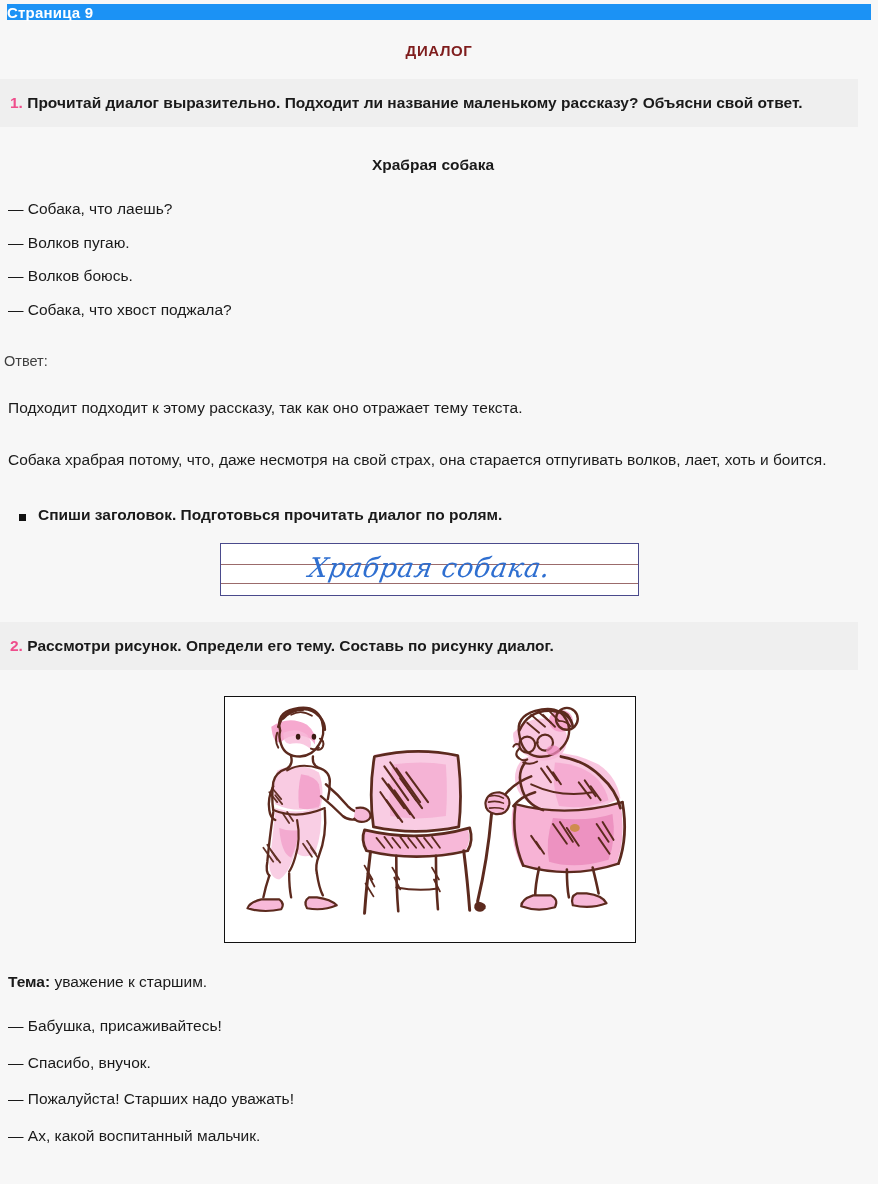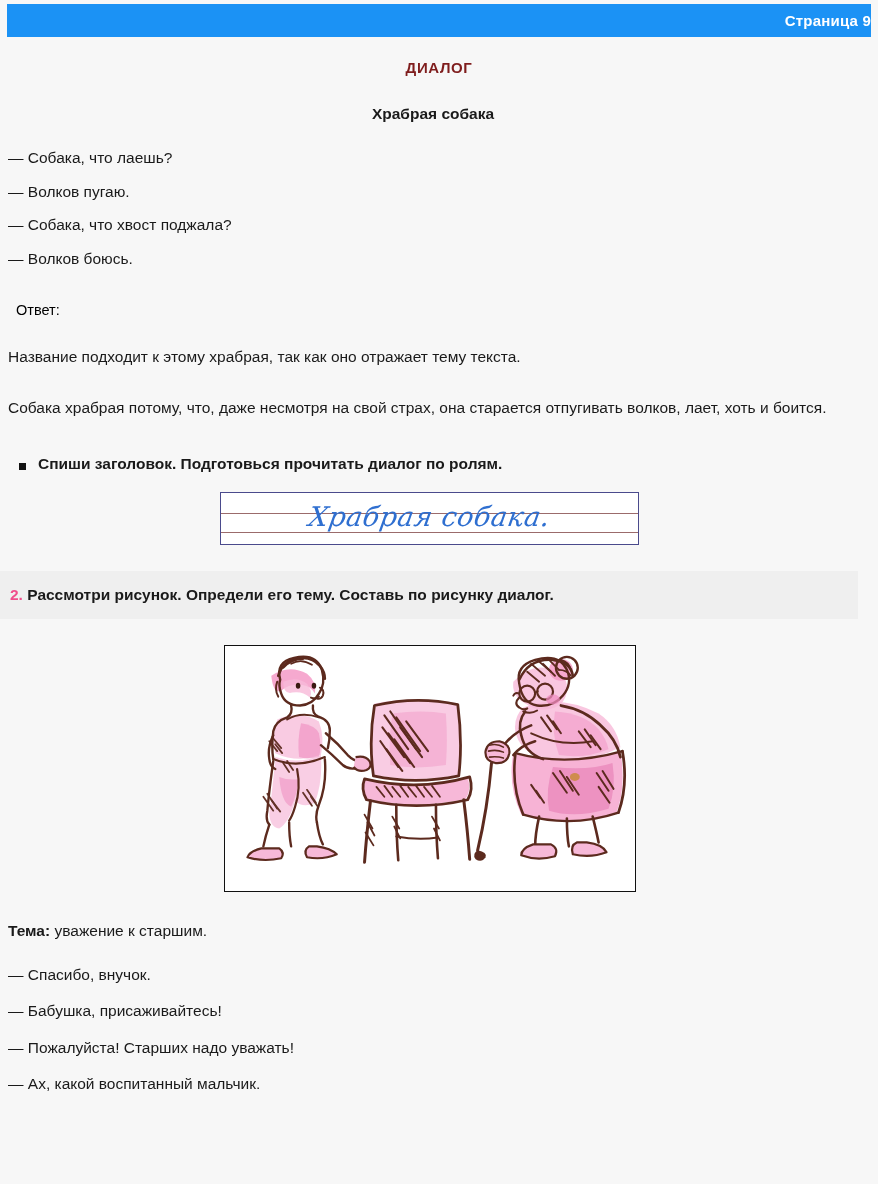--- a/index.html
+++ b/index.html
@@ -18,28 +18,28 @@
   .page {
     position: relative;
     width: 878px;
     min-height: 1184px;
     box-sizing: border-box;
   }
 
   
   .page-banner {
     margin: 4px 7px 0 7px;
-    height: 33px;
+    height: 16px;
     background: #1b92f5;
     color: #ffffff;
     font-size: 15px;
     font-weight: bold;
     display: flex;
     align-items: center;
-    justify-content: flex-end;
+    justify-content: flex-start;
     letter-spacing: 0.2px;
   }
 
   
   .section-title {
     text-align: center;
     color: #7f1d1d;
     font-weight: bold;
     font-size: 15px;
     letter-spacing: 0.6px;
@@ -83,23 +83,23 @@
     line-height: 1;
     margin-bottom: 18px;
     color: #1a1a1a;
   }
   .dialogue .line:last-child {
     margin-bottom: 0;
   }
 
   
   .answer-label {
-    color: #000000;
+    color: #404040;
     font-size: 14.5px;
-    padding: 0 16px;
+    padding: 0 4px;
     margin: 36px 0 0 0;
   }
   .answer-p {
     font-size: 15.5px;
     line-height: 1.58;
     padding: 0 24px 0 8px;
     margin: 27px 0 0 0;
   }
 
   
@@ -201,32 +201,36 @@
 <body>
 
 <div class="page">
 
   <div class="page-banner">
     <span>Страница 9</span>
   </div>
 
   <div class="section-title">ДИАЛОГ</div>
 
+  <div class="task-band">
+    <span class="num">1.</span>
+    <span>Прочитай диалог выразительно. Подходит ли название маленькому рассказу? Объясни свой ответ.</span>
+  </div>
 
   <div class="story-title">Храбрая собака</div>
 
   <div class="dialogue">
     <div class="line">— Собака, что лаешь?</div>
     <div class="line">— Волков пугаю.</div>
+    <div class="line">— Волков боюсь.</div>
     <div class="line">— Собака, что хвост поджала?</div>
-    <div class="line">— Волков боюсь.</div>
   </div>
 
   <div class="answer-label">Ответ:</div>
-  <div class="answer-p">Название подходит к этому храбрая, так как оно отражает тему текста.</div>
+  <div class="answer-p">Подходит подходит к этому рассказу, так как оно отражает тему текста.</div>
   <div class="answer-p">Собака храбрая потому, что, даже несмотря на свой страх, она старается отпугивать волков, лает, хоть и боится.</div>
 
   <div class="bullet-task">
     <span class="sq"></span>
     <span>Спиши заголовок. Подготовься прочитать диалог по ролям.</span>
   </div>
 
   <div class="copy-wrap">
     <div class="copy-box">
       <span class="rule r1"></span>
@@ -432,20 +436,20 @@
       </svg>
     </div>
   </div>
 
   <div class="theme-line">
     <b>Тема:</b>
     <span>уважение к старшим.</span>
   </div>
 
   <div class="final-dialogue">
+    <div class="line">— Бабушка, присаживайтесь!</div>
     <div class="line">— Спасибо, внучок.</div>
-    <div class="line">— Бабушка, присаживайтесь!</div>
     <div class="line">— Пожалуйста! Старших надо уважать!</div>
     <div class="line">— Ах, какой воспитанный мальчик.</div>
   </div>
 
   <div class="tail"></div>
 </div>
 
 </body></html>

